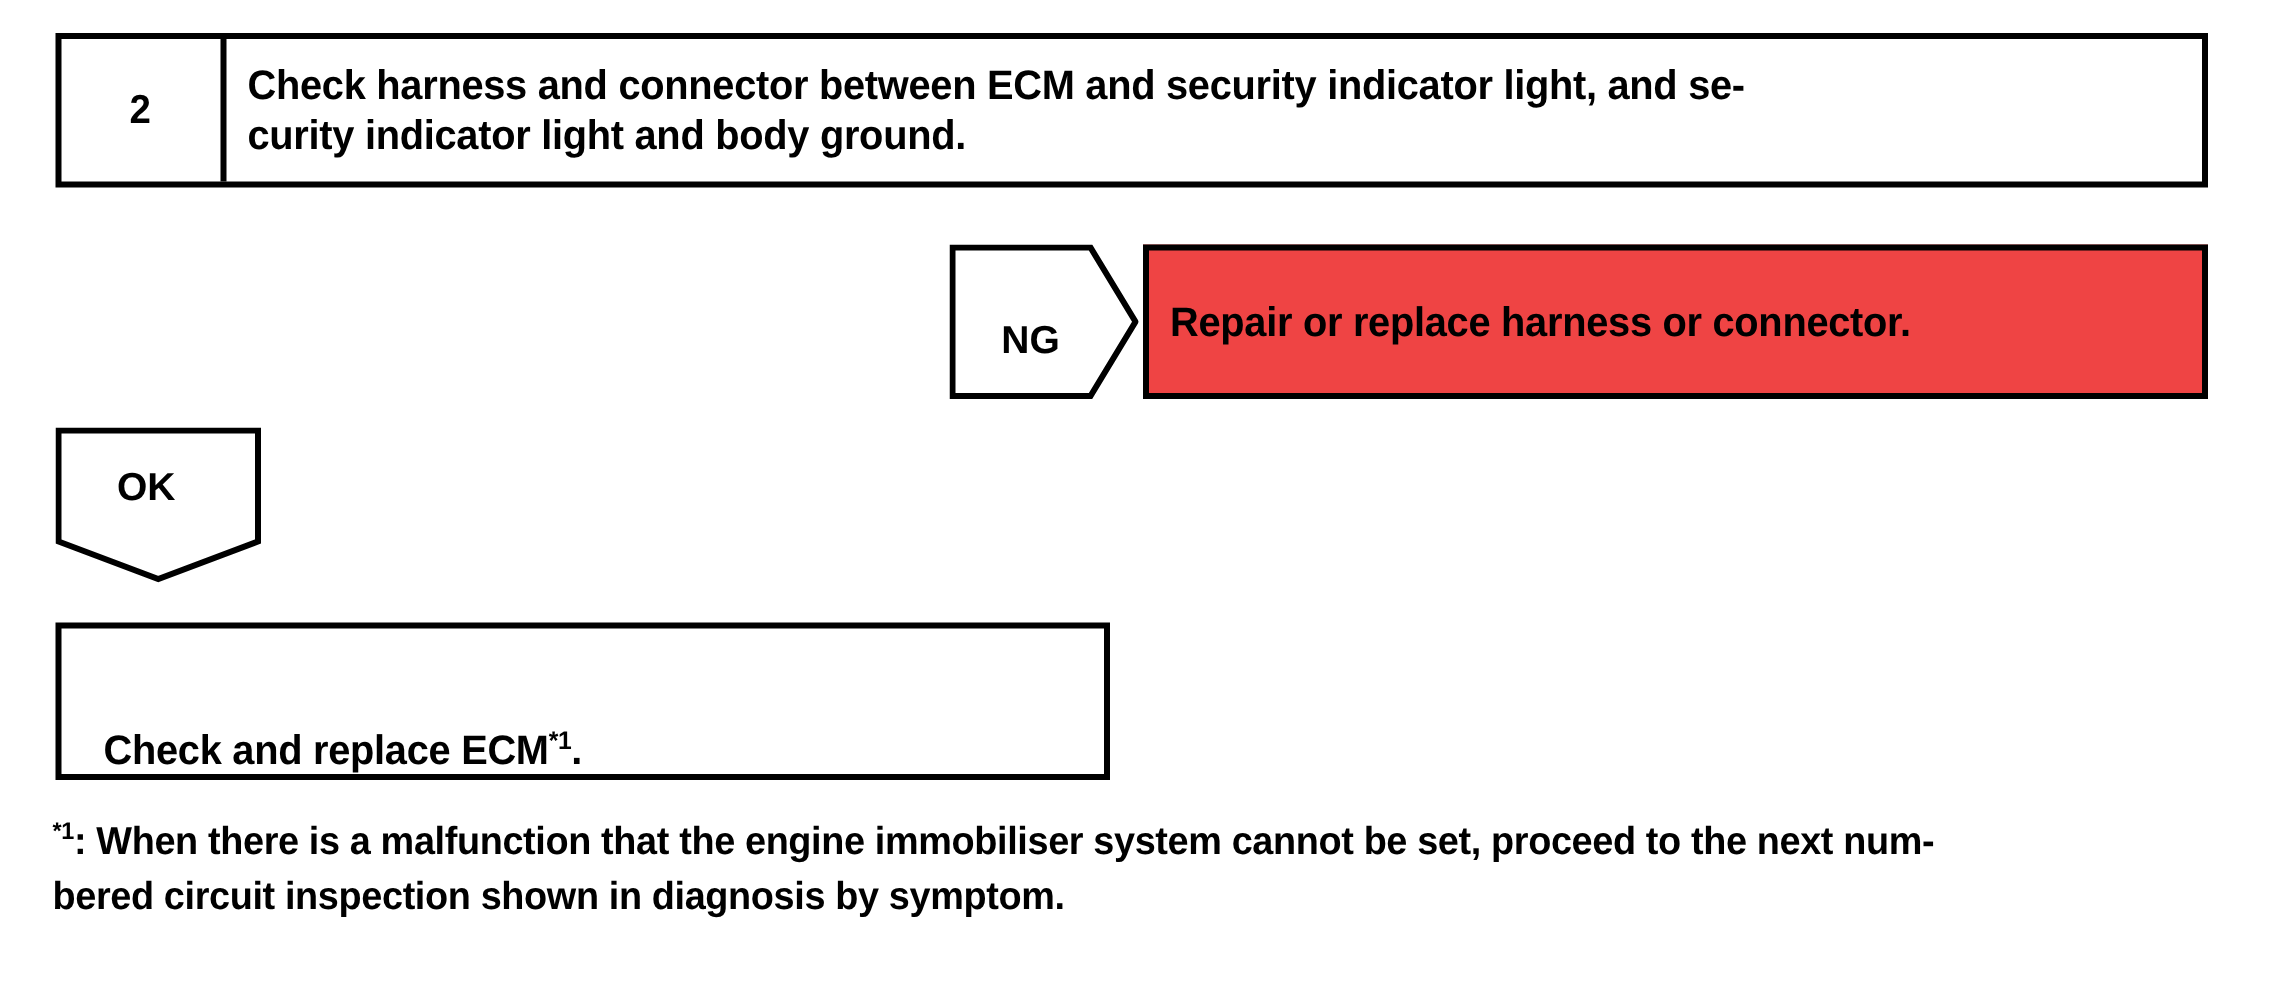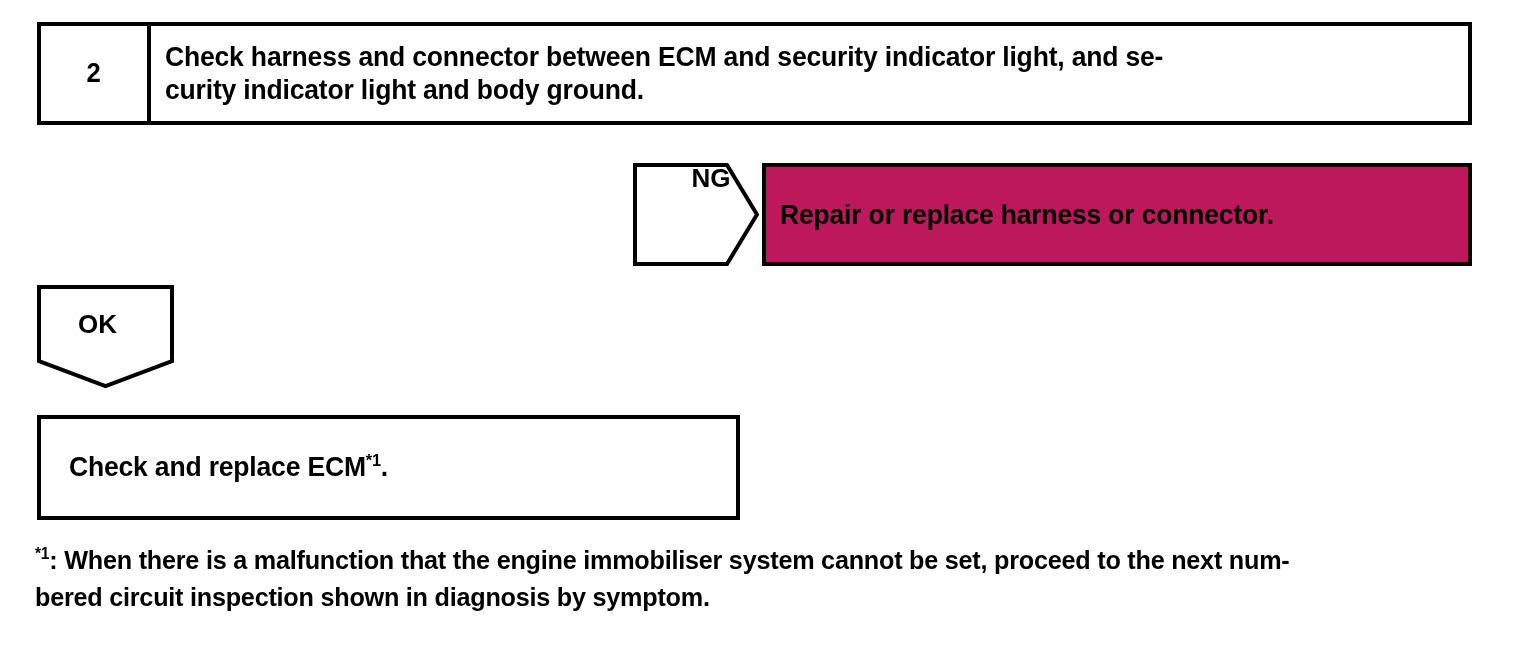--- a/index.html
+++ b/index.html
@@ -80,39 +80,38 @@
     height: 103px;
   }
   .ng-arrow svg { display: block; }
   .ng-label {
     position: absolute;
     left: 633px;
     top: 163px;
     width: 108px;
     height: 79px;
     display: flex;
-    align-items: flex-start;
+    align-items: flex-end;
     justify-content: center;
     font-size: 26px;
     font-weight: bold;
     letter-spacing: 0px;
     pointer-events: none;
-    margin-left: 24px;
   }
 
   
   .repair-box {
     position: absolute;
     left: 762px;
     top: 163px;
     width: 710px;   
     height: 103px;
     box-sizing: border-box;
     border: 4px solid #000;
-    background: #be185d;
+    background: #ef4444;
     display: flex;
     align-items: center;
     padding-left: 14px;
   }
   .repair-text {
     font-size: 27.5px;
     font-weight: bold;
     letter-spacing: -0.2px;
     transform: scaleX(0.965);
     transform-origin: left center;
@@ -145,21 +144,21 @@
   .ecm-box {
     position: absolute;
     left: 37px;
     top: 415px;
     width: 703px;   
     height: 105px;
     box-sizing: border-box;
     border: 4px solid #000;
     background: #fff;
     display: flex;
-    align-items: center;
+    align-items: flex-end;
     padding-left: 28px;
   }
   .ecm-text {
     font-size: 27.5px;
     font-weight: bold;
     letter-spacing: -0.2px;
     transform: scaleX(0.965);
     transform-origin: left center;
   }
   .sup {

